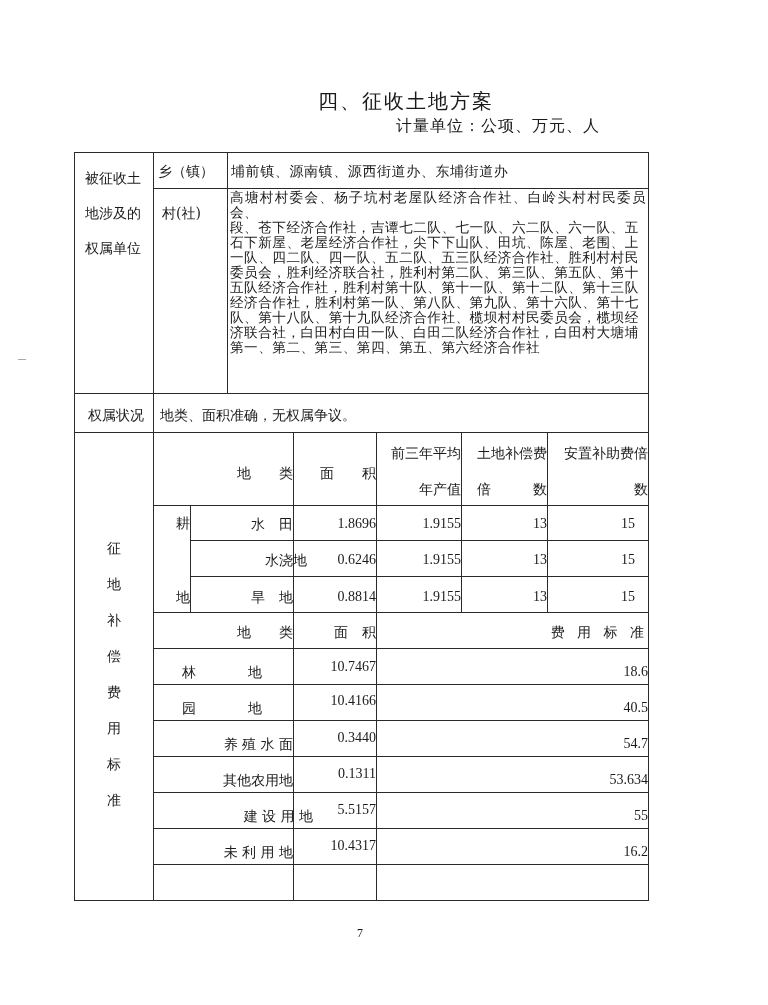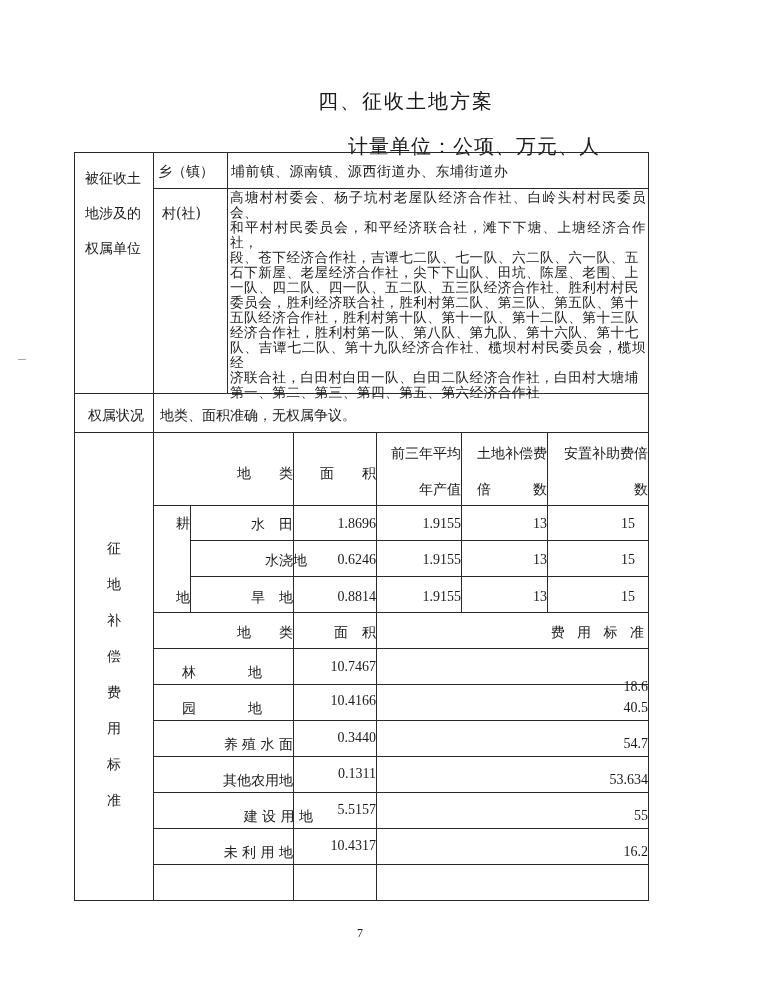--- a/index.html
+++ b/index.html
@@ -7,21 +7,21 @@
     width: 768px; height: 1005px; position: relative; overflow: hidden;
     font-family: "DejaVu Serif", "Liberation Serif", serif;
     color: #1a1a1a;
   }
   .page-title {
     position: absolute; left: 6px; width: 768px; top: 88px;
     text-align: center; font-size: 20px; letter-spacing: 2px;
     padding-left: 16px;
   }
   .unit-line {
-    position: absolute; right: 168px; top: 133px; font-size: 20px; letter-spacing: 1px;
+    position: absolute; right: 168px; top: 116px; font-size: 16px; letter-spacing: 1px;
   }
   .line-h { position: absolute; height: 0; border-top: 1.3px solid #2a2a2a; }
   .line-v { position: absolute; width: 0; border-left: 1.3px solid #2a2a2a; }
   .cell-text { position: absolute; font-size: 14px; line-height: 1; white-space: nowrap; }
   .para {
     position: absolute; font-size: 13.6px; line-height: 15px; letter-spacing: 0.5px;
     text-align: justify;
   }
   .center { text-align: right; }
   .num { font-family: "Liberation Serif", "DejaVu Serif", serif; font-size: 14px; }
@@ -76,28 +76,27 @@
   <div class="cell-text" style="left:85px; top:171px;">被征收土</div>
   <div class="cell-text" style="left:85px; top:206px;">地涉及的</div>
   <div class="cell-text" style="left:85px; top:241px;">权属单位</div>
 
   <div class="cell-text" style="left:158px; top:164px;">乡（镇）</div>
   <div class="cell-text" style="left:231px; top:164px; letter-spacing:0.6px;">埔前镇、源南镇、源西街道办、东埔街道办</div>
 
   <div class="cell-text" style="left:162px; top:206px;">村(社)</div>
   <div class="para" style="left:230px; top:190px; width:416px;">
     <div>高塘村村委会、杨子坑村老屋队经济合作社、白岭头村村民委员会、</div>
-    <div>和平村村民委员会，和平经济联合社，滩下下塘、上塘经济合作社，</div>
     <div>段、苍下经济合作社，吉谭七二队、七一队、六二队、六一队、五</div>
     <div>石下新屋、老屋经济合作社，尖下下山队、田坑、陈屋、老围、上</div>
     <div>一队、四二队、四一队、五二队、五三队经济合作社、胜利村村民</div>
     <div>委员会，胜利经济联合社，胜利村第二队、第三队、第五队、第十</div>
     <div>五队经济合作社，胜利村第十队、第十一队、第十二队、第十三队</div>
     <div>经济合作社，胜利村第一队、第八队、第九队、第十六队、第十七</div>
-    <div>队、吉谭七二队、第十九队经济合作社、榄坝村村民委员会，榄坝经</div>
+    <div>队、第十八队、第十九队经济合作社、榄坝村村民委员会，榄坝经</div>
     <div>济联合社，白田村白田一队、白田二队经济合作社，白田村大塘埔</div>
     <div>第一、第二、第三、第四、第五、第六经济合作社</div>
   </div>
 
   <div class="cell-text" style="left:88px; top:408px;">权属状况</div>
   <div class="cell-text" style="left:160px; top:408px;">地类、面积准确，无权属争议。</div>
 
   <div>
     <div class="vert-label" style="left:104px; top:540px;">征</div>
     <div class="vert-label" style="left:104px; top:576px;">地</div>
@@ -144,21 +143,21 @@
   </div>
 
   <div class="cell-text center" style="left:153px; width:140px; top:625px;">地　　类</div>
   <div class="cell-text center" style="left:293px; width:83px; top:625px;">面　积</div>
   <div class="cell-text center" style="left:376px; width:272px; top:625px; letter-spacing:4px;">费 用 标 准</div>
 
   <div>
     <div class="cell-text" style="left:182px; top:665px;">林</div>
     <div class="cell-text" style="left:248px; top:665px;">地</div>
     <div class="cell-text center num" style="left:293px; width:83px; top:660px;">10.7467</div>
-    <div class="cell-text center num" style="left:376px; width:272px; top:680px;">18.6</div>
+    <div class="cell-text center num" style="left:376px; width:272px; top:665px;">18.6</div>
   </div>
   <div>
     <div class="cell-text" style="left:182px; top:701px;">园</div>
     <div class="cell-text" style="left:248px; top:701px;">地</div>
     <div class="cell-text center num" style="left:293px; width:83px; top:694px;">10.4166</div>
     <div class="cell-text center num" style="left:376px; width:272px; top:701px;">40.5</div>
   </div>
   <div>
     <div class="cell-text center" style="left:153px; width:140px; top:737px;">养 殖 水 面</div>
     <div class="cell-text center num" style="left:293px; width:83px; top:731px;">0.3440</div>

